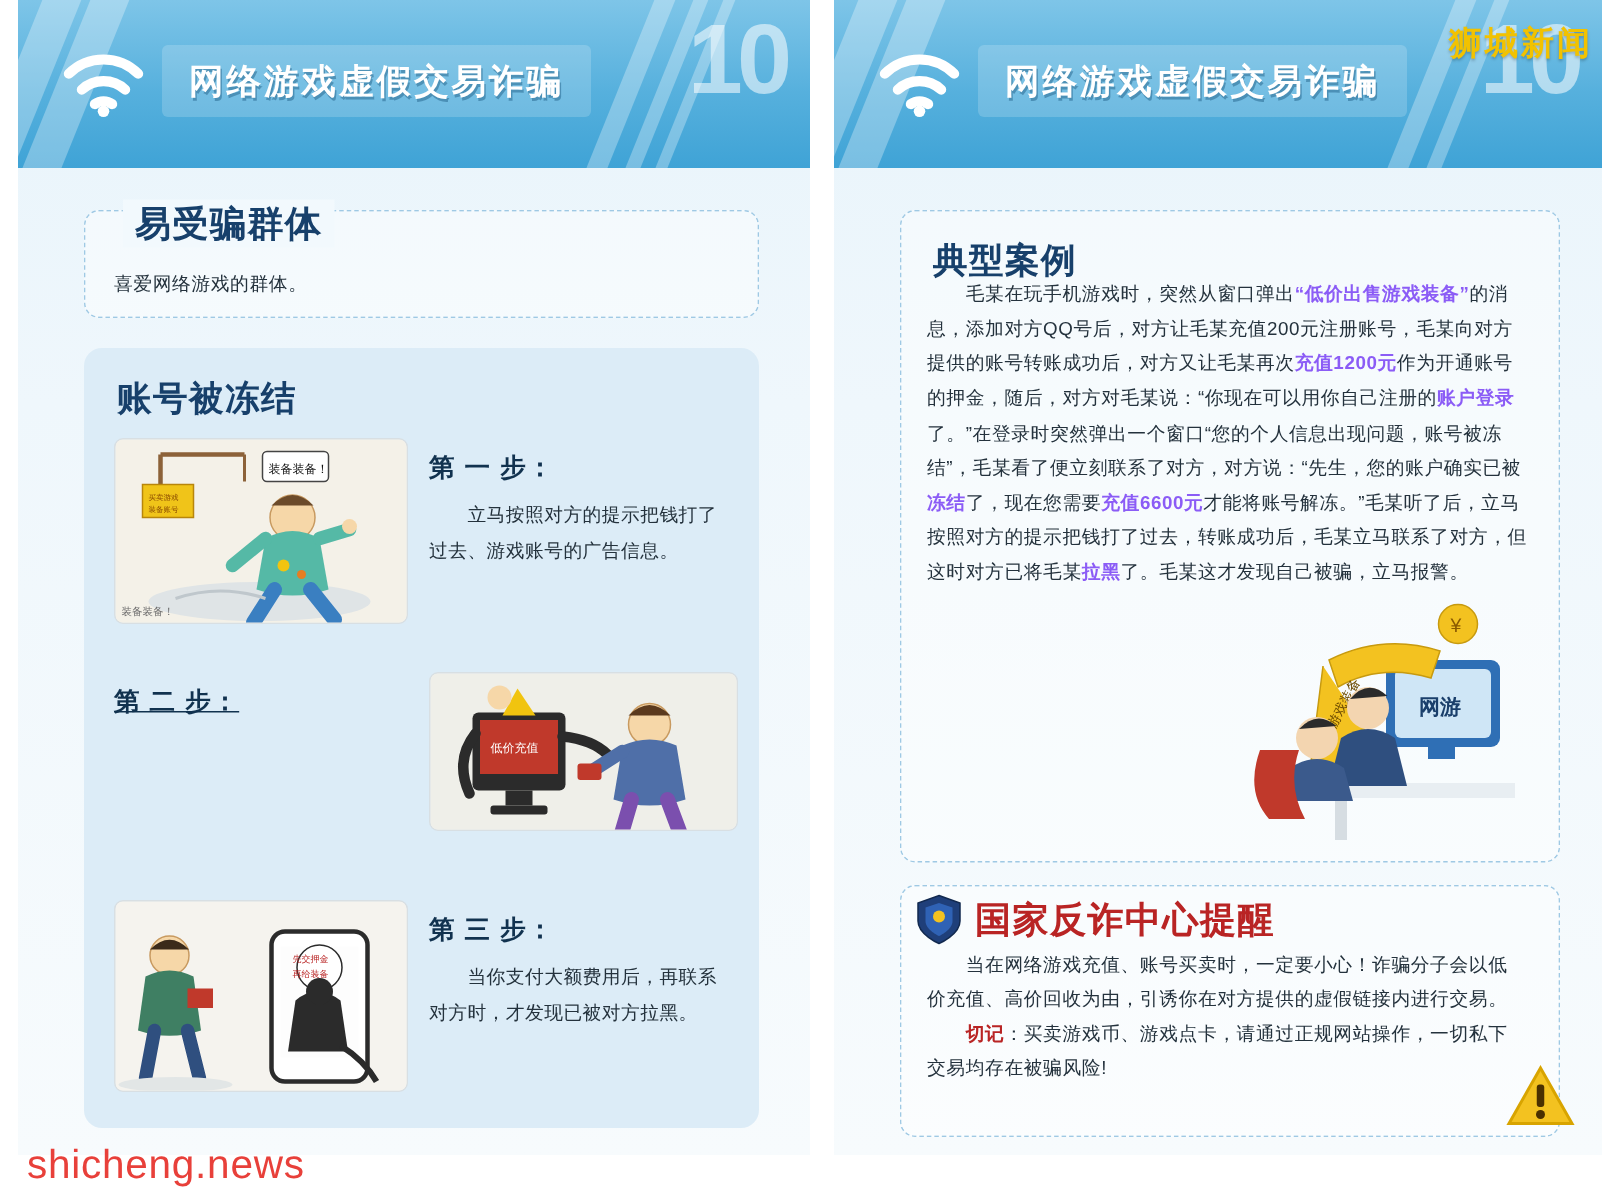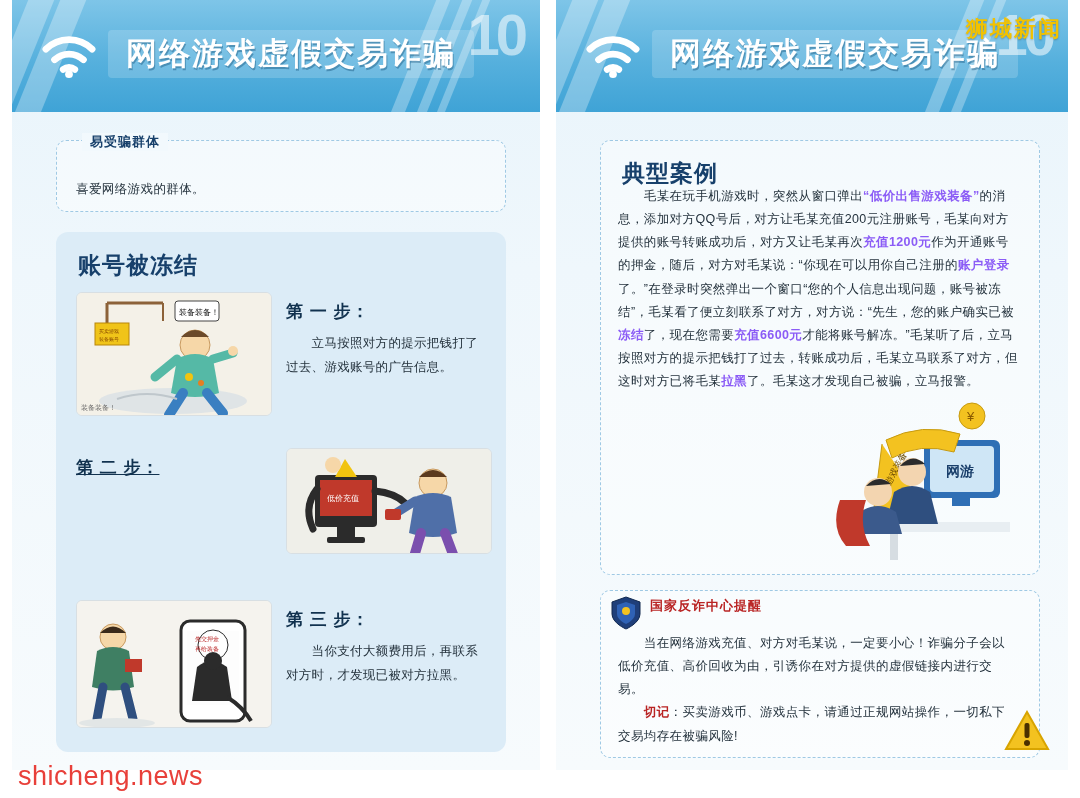--- a/index.html
+++ b/index.html
@@ -30,33 +30,33 @@
     position: relative; height: 112px;
     background: linear-gradient(180deg,#7ec5e8 0%, #56b0dd 55%, #3fa3d6 100%);
     overflow: hidden;
   }
   .banner .diag {
     position: absolute; top: -20px; width: 26px; height: 150px;
     background: rgba(255,255,255,.30); transform: skewX(-22deg);
   }
   .banner .bigten {
     position: absolute; right: 16px; top: 6px;
-    font-size: 58px; font-weight: bold; color: rgba(255,255,255,.55);
+    font-size: 66px; font-weight: bold; color: rgba(255,255,255,.55);
     letter-spacing: -4px; line-height: 1;
     font-family: "Liberation Sans", sans-serif;
   }
   .banner .title-plate {
     position: absolute; left: 96px; top: 30px;
     height: 48px; padding: 0 18px;
     display: flex; align-items: center;
     background: rgba(255,255,255,.18);
     border-radius: 4px;
   }
   .banner .title-text {
-    font-size: 31px; font-weight: bold; color: #ffffff;
+    font-size: 23px; font-weight: bold; color: #ffffff;
     letter-spacing: 2px;
     text-shadow: 1px 2px 0 rgba(0,60,100,.35);
     font-family: Liberation Mono, monospace;
   }
   .wifi {
     position: absolute; left: 28px; top: 28px; width: 58px; height: 52px;
   }
 
   
   .card {
@@ -65,21 +65,21 @@
     border-radius: 10px;
     background: rgba(255,255,255,.45);
   }
   .card-solid {
     position: absolute;
     border-radius: 12px;
     background: #dcecf7;
   }
   .sec-title {
     position: absolute;
-    font-size: 13px; font-weight: bold; color: #17406b;
+    font-size: 24px; font-weight: bold; color: #17406b;
     letter-spacing: 1px;
     background: transparent;
   }
   .sec-title.big { font-size: 23px; }
   .body-text {
     position: absolute;
     font-size: 12.5px; color: #24323d; line-height: 1.85;
     letter-spacing: .4px;
   }
 
@@ -310,21 +310,21 @@
   </div>
 
   <div class="card" id="right-card2"></div>
   <svg class="badge-shield" viewBox="0 0 32 34">
     <path d="M16 1 L30 6 V18 C30 27 16 33 16 33 C16 33 2 27 2 18 V6 Z" fill="#1f3f7a" stroke="#12294f"></path>
     <path d="M16 6 L25 9 V18 C25 24 16 28 16 28 C16 28 7 24 7 18 V9 Z" fill="#2f62b5"></path>
     <circle cx="16" cy="15" r="4" fill="#f3c220"></circle>
   </svg>
   <div class="sec-title" id="right-card2-title" style="color:#b92424;">国家反诈中心提醒</div>
   <div class="body-text" id="right-text2">
-      <div>　　当在网络游戏充值、对方对毛某说，一定要小心！诈骗分子会以低价充值、高价回收为由，引诱你在对方提供的虚假链接内进行交易。</div>
+      <div>　　当在网络游戏充值、账号买卖时，一定要小心！诈骗分子会以低价充值、高价回收为由，引诱你在对方提供的虚假链接内进行交易。</div>
       <div><span class="hl-red">　　切记</span><span>：买卖游戏币、游戏点卡，请通过正规网站操作，一切私下交易均存在被骗风险!</span></div>
     </div>
   <svg class="warn-tri" style="right:30px; bottom:46px;" viewBox="0 0 46 42">
     <path d="M23 2 L44 39 H2 Z" fill="#f3c220" stroke="#d8a400" stroke-width="2"></path>
     <rect x="20.5" y="13" width="5" height="15" rx="2" fill="#4a3000"></rect>
     <circle cx="23" cy="33" r="3" fill="#4a3000"></circle>
   </svg>
 
   <div id="watermark-cn">狮城新闻</div>
   <div id="watermark-en">shicheng.news</div>

